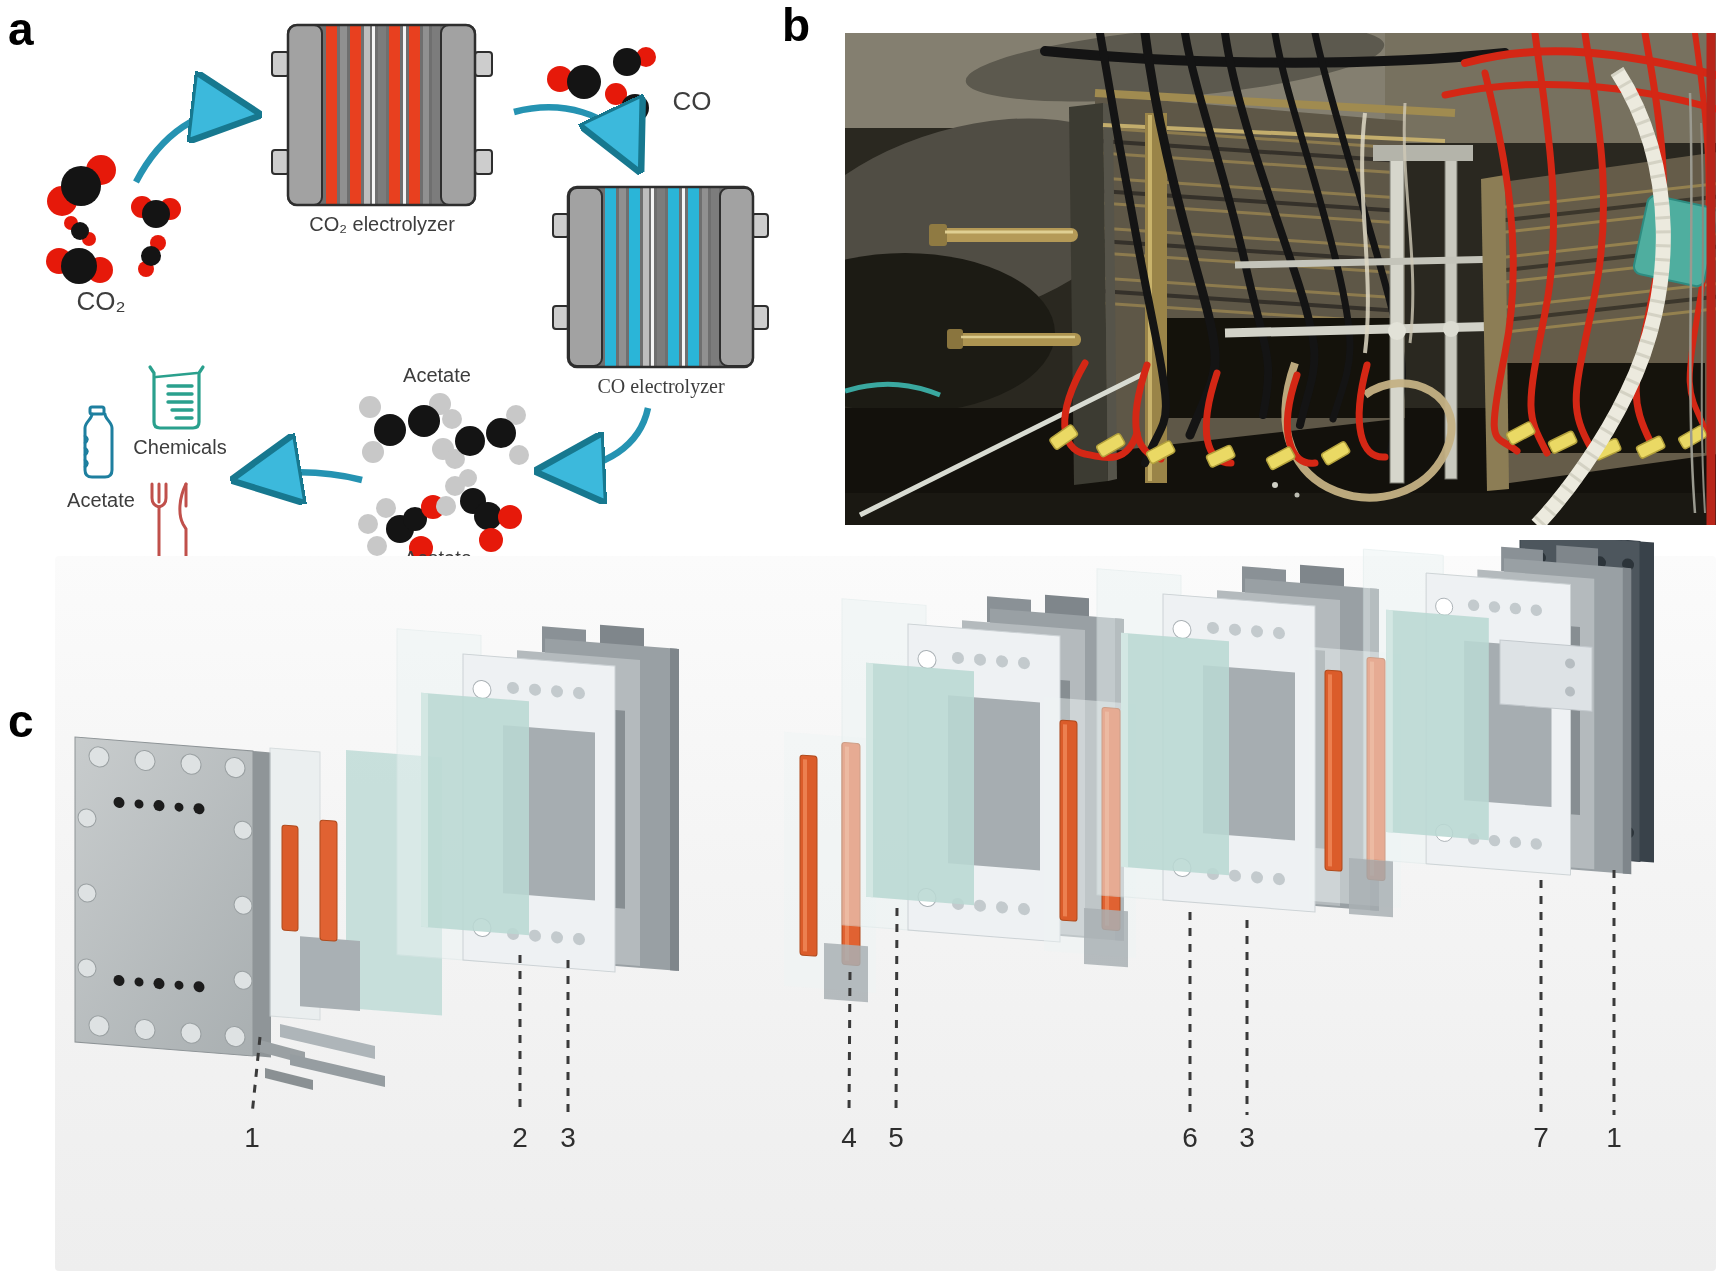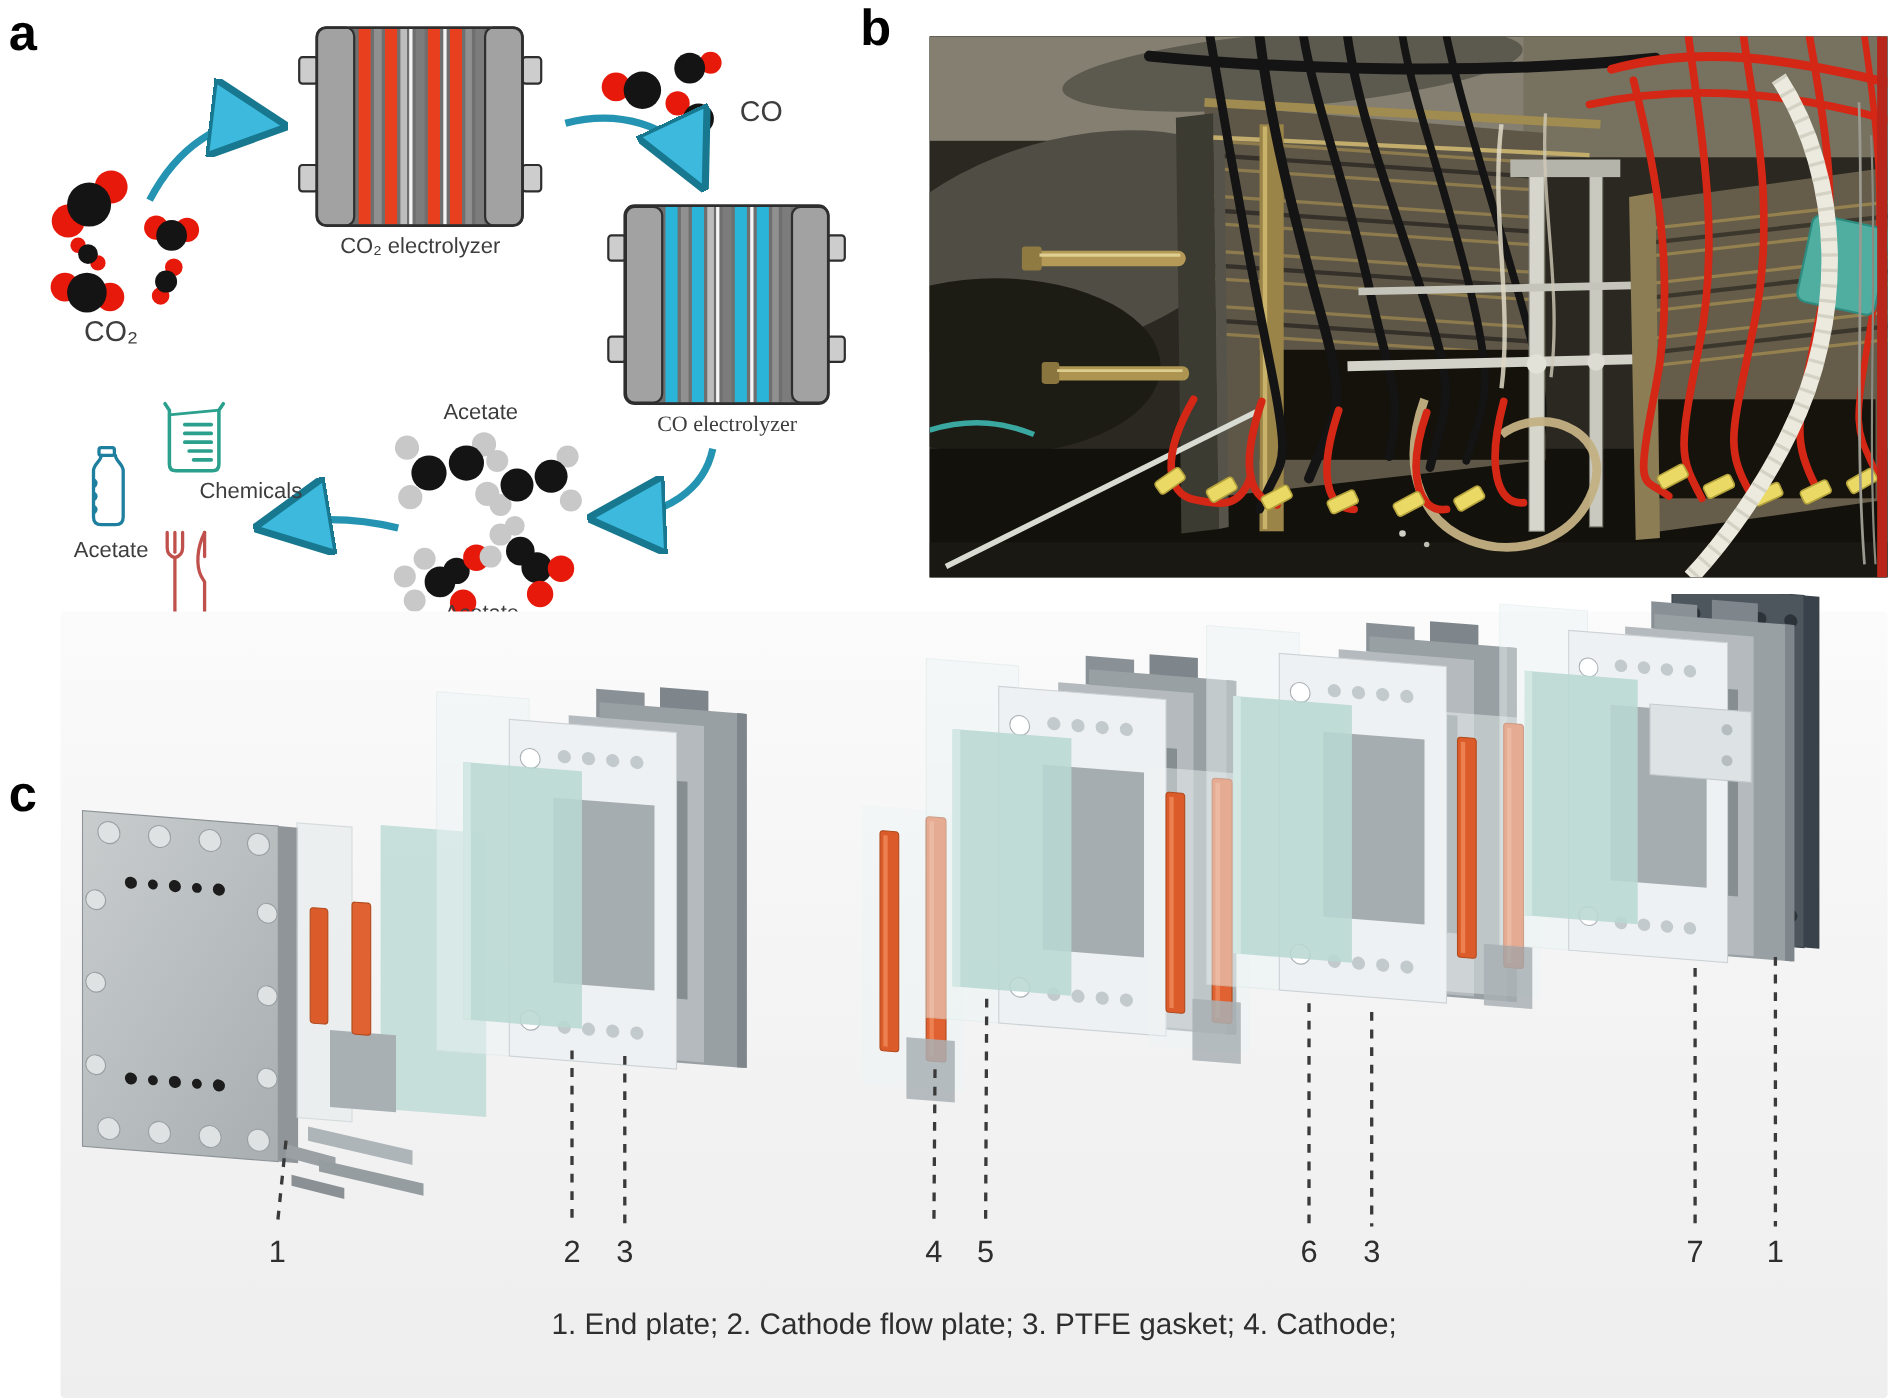--- a/index.html
+++ b/index.html
@@ -180,21 +180,21 @@
       <path d="M186,484 v22"></path>
     </g>
   </svg>
 
   <span class="lbl small" style="left:101px;top:286px;">CO₂</span>
   <span class="lbl" style="left:382px;top:213px;">CO₂ electrolyzer</span>
   <span class="lbl small" style="left:676px;top:86px;margin-left:16px;">CO</span>
   <span class="lbl" style="left:661px;top:375px;font-family:Liberation Serif, serif;">CO electrolyzer</span>
   <span class="lbl" style="left:437px;top:364px;">Acetate</span>
   <span class="lbl" style="left:438px;top:547px;">Acetate</span>
-  <span class="lbl" style="left:180px;top:436px;margin-left:48px;">Chemicals</span>
+  <span class="lbl" style="left:180px;top:436px;">Chemicals</span>
   <span class="lbl" style="left:101px;top:489px;">Acetate</span>
   <span class="lbl" style="left:174px;top:563px;">Food</span>
 
   <div class="photo">
     <svg width="871" height="492" viewBox="0 0 871 492" style="left:0;top:0;">
 
       <rect width="871" height="492" fill="#2a2820"></rect>
       <rect x="0" y="0" width="871" height="95" fill="#847f70"></rect>
       <rect x="540" y="0" width="331" height="110" fill="#77715f"></rect>
       <g>
@@ -474,16 +474,15 @@
   <span class="callout-num" style="left:520px;">2</span>
   <span class="callout-num" style="left:568px;">3</span>
   <span class="callout-num" style="left:849px;">4</span>
   <span class="callout-num" style="left:896px;">5</span>
   <span class="callout-num" style="left:1190px;">6</span>
   <span class="callout-num" style="left:1247px;">3</span>
   <span class="callout-num" style="left:1541px;">7</span>
   <span class="callout-num" style="left:1614px;">1</span>
 
   <div class="caption">
-    <div>1. End plate; 2. Cathode flow plate; 3. PTFE gasket; 4. Cathode;</div>
   </div>
 
 </div>
 
 </body></html>

